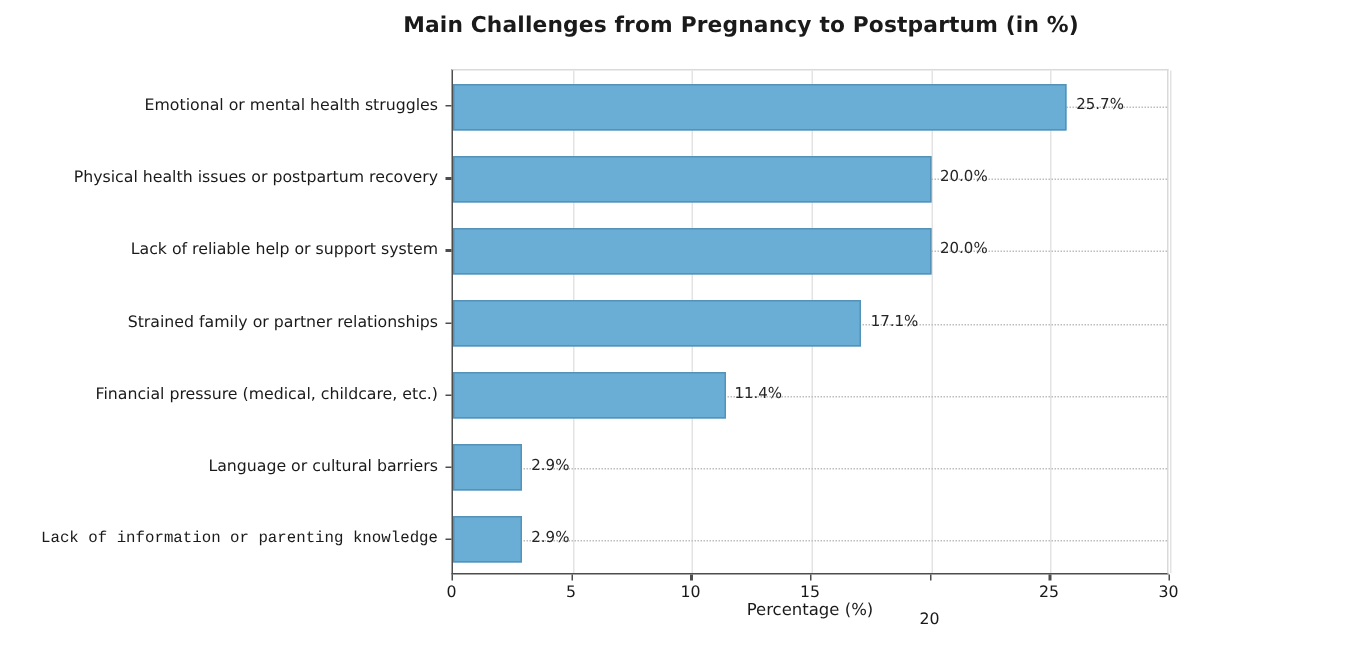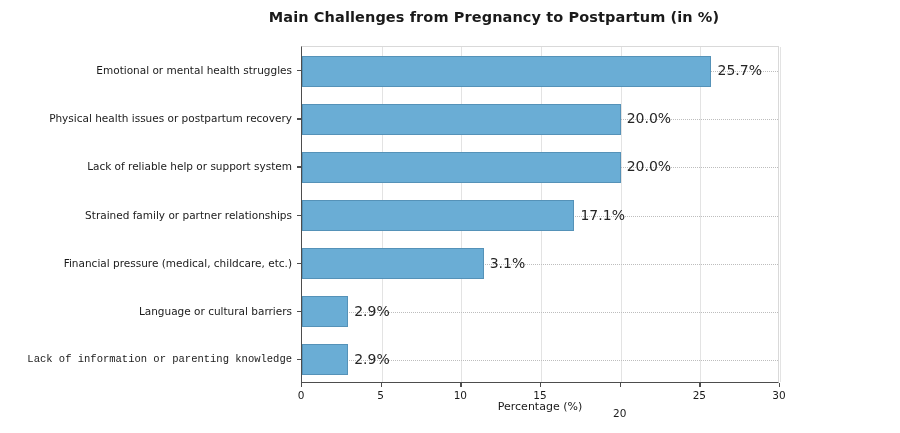--- a/index.html
+++ b/index.html
@@ -83,21 +83,21 @@
     position: absolute;
     left: 0;
     background: #6aadd5;
     border: 1px solid #5592b8;
     box-sizing: border-box;
   }
 
   
   .value-label {
     position: absolute;
-    font-size: 14px;
+    font-size: 10px;
     color: #262626;
     white-space: nowrap;
     transform: translateY(-50%);
     text-align: right;
   }
 
   
   .ycat-label {
     position: absolute;
     right: 906px; 
@@ -183,21 +183,21 @@
       <div class="ycat-label" style="right: 608px; top: 70.0714px;">Emotional or mental health struggles</div>
       <div class="value-label" style="left: 626.667px; top: 118.214px;">20.0%</div>
       <div class="ytick" style="left: 297px; top: 118.214px;"></div>
       <div class="ycat-label" style="right: 608px; top: 118.214px;">Physical health issues or postpartum recovery</div>
       <div class="value-label" style="left: 626.667px; top: 166.357px;">20.0%</div>
       <div class="ytick" style="left: 297px; top: 166.357px;"></div>
       <div class="ycat-label" style="right: 608px; top: 166.357px;">Lack of reliable help or support system</div>
       <div class="value-label" style="left: 580.46px; top: 214.5px;">17.1%</div>
       <div class="ytick" style="left: 297px; top: 214.5px;"></div>
       <div class="ycat-label" style="right: 608px; top: 214.5px;">Strained family or partner relationships</div>
-      <div class="value-label" style="left: 489.64px; top: 262.643px;">3.1%</div>
+      <div class="value-label" style="left: 489.64px; top: 262.643px;">11.4%</div>
       <div class="ytick" style="left: 297px; top: 262.643px;"></div>
       <div class="ycat-label" style="right: 608px; top: 262.643px;">Financial pressure (medical, childcare, etc.)</div>
       <div class="value-label" style="left: 354.207px; top: 310.786px;">2.9%</div>
       <div class="ytick" style="left: 297px; top: 310.786px;"></div>
       <div class="ycat-label" style="right: 608px; top: 310.786px;">Language or cultural barriers</div>
       <div class="value-label" style="left: 354.207px; top: 358.929px;">2.9%</div>
       <div class="ytick" style="left: 297px; top: 358.929px;"></div>
       <div class="ycat-label" style="right: 608px; top: 358.929px; font-family: Liberation Mono, monospace;">Lack of information or parenting knowledge</div>
       <div class="xtick" style="left: 301px; top: 383px;"></div>
       <div class="xtick-label" style="left: 301px; top: 389px;">0</div>

